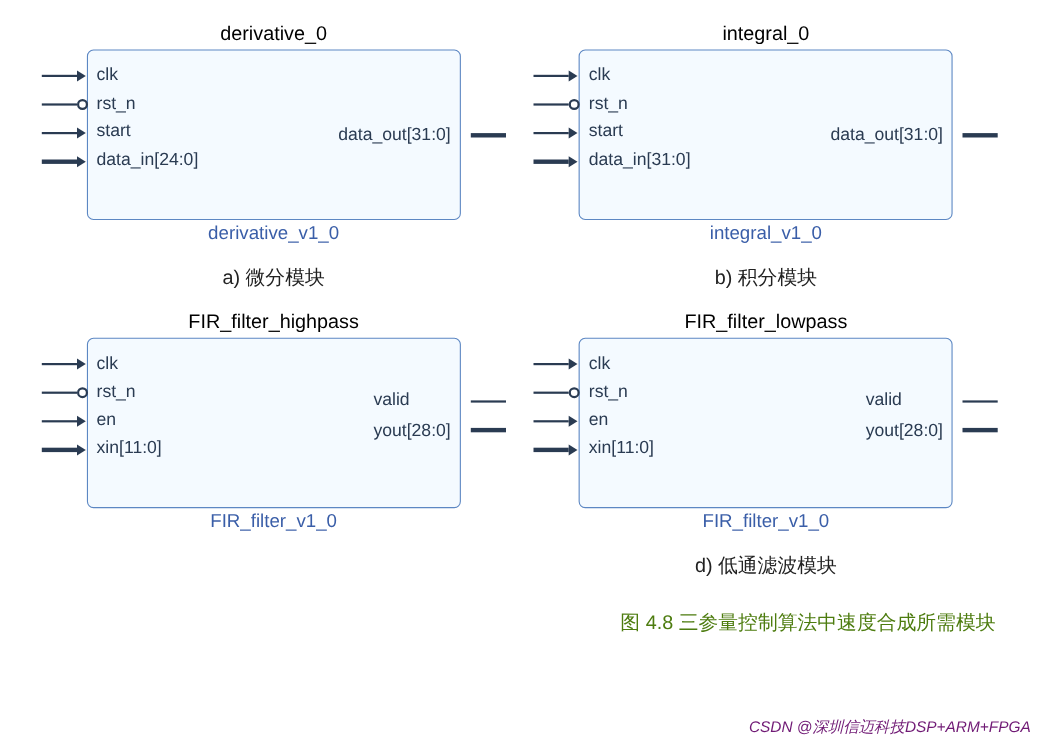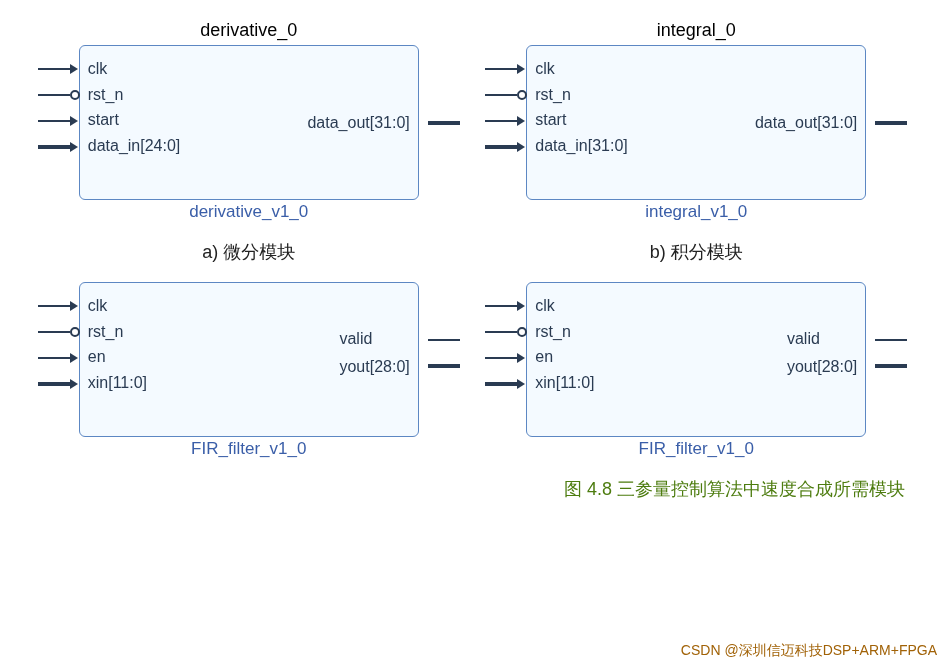--- a/index.html
+++ b/index.html
@@ -45,24 +45,25 @@
   .fig-caption {
     grid-column: 1 / span 2;
     text-align: right;
     font-size: 18px;
     color: #4d7c0f;
     padding-top: 10px;
   }
   .watermark {
     position: absolute;
     right: 8px;
-    bottom: 12px;
+    bottom: 2px;
     font-size: 14px;
-    color: #a16207;
+    color: #701a75;
     white-space: nowrap;
+    font-style: italic;
   }
   .ipblock {
     position: relative;
     border: 1.5px solid #5c87c3;
     background: #f4faff;
     border-radius: 6px;
     width: 340px;
   }
   .ipblock.tall { height: 155px; }
   .ipblock.med  { height: 155px; }
@@ -200,20 +201,21 @@
         <div class="stub">
             <div class="stub-line thick"></div>
           </div>
       </div>
     </div>
     <div class="footer-label">integral_v1_0</div>
     <div class="sub-caption">b)  积分模块</div>
   </div>
 
   <div class="block-wrap">
+    <div class="title">FIR_filter_highpass</div>
     <div class="ipblock med">
       <div class="stubs-left" style="top:10px">
         <div class="stub">
             <div class="stub-line"></div>
             <div class="stub-arrow"></div>
           </div>
         <div class="stub">
             <div class="stub-line"></div>
             <div class="stub-circle"></div>
           </div>
@@ -242,20 +244,21 @@
           </div>
         <div class="stub">
             <div class="stub-line thick"></div>
           </div>
       </div>
     </div>
     <div class="footer-label">FIR_filter_v1_0</div>
   </div>
 
   <div class="block-wrap">
+    <div class="title">FIR_filter_lowpass</div>
     <div class="ipblock med">
       <div class="stubs-left" style="top:10px">
         <div class="stub">
             <div class="stub-line"></div>
             <div class="stub-arrow"></div>
           </div>
         <div class="stub">
             <div class="stub-line"></div>
             <div class="stub-circle"></div>
           </div>
@@ -281,18 +284,19 @@
       <div class="stubs-right" style="top:44px">
         <div class="stub">
             <div class="stub-line"></div>
           </div>
         <div class="stub">
             <div class="stub-line thick"></div>
           </div>
       </div>
     </div>
     <div class="footer-label">FIR_filter_v1_0</div>
+    <div class="sub-caption">d)  低通滤波模块</div>
   </div>
 
   <div class="fig-caption">图 4.8  三参量控制算法中速度合成所需模块</div>
 </div>
 
 <div class="watermark">CSDN @深圳信迈科技DSP+ARM+FPGA</div>
 
 </body></html>

